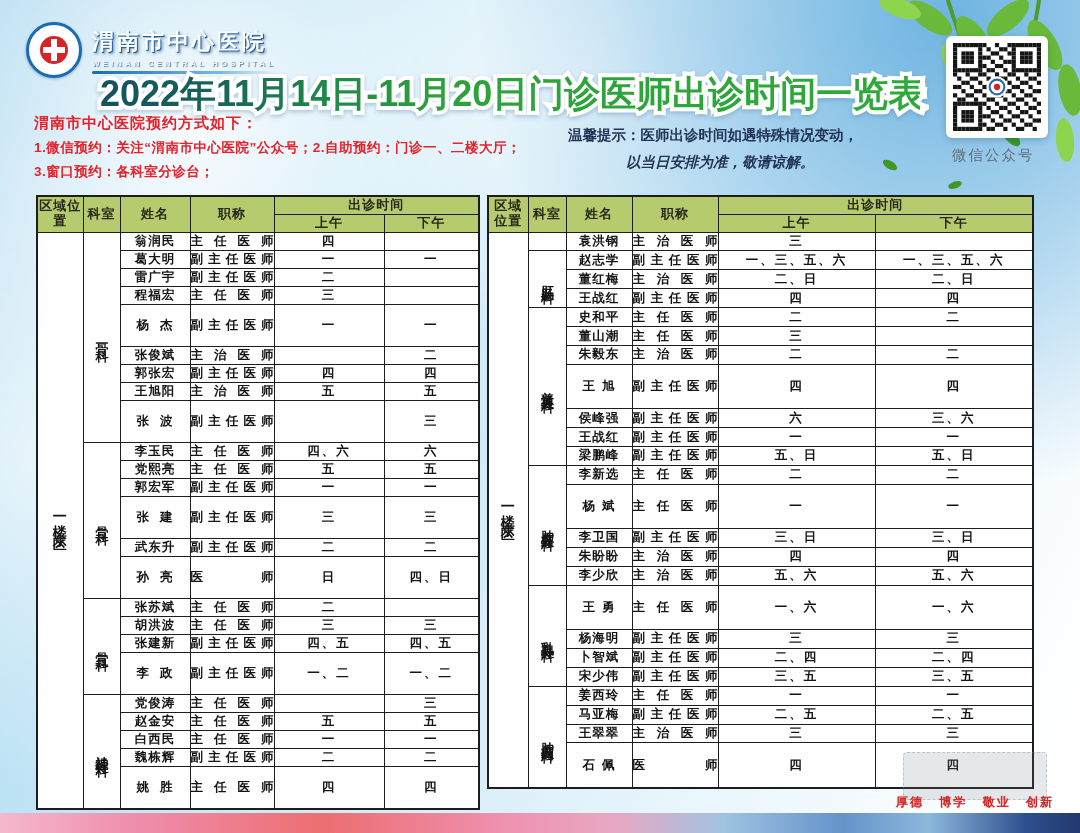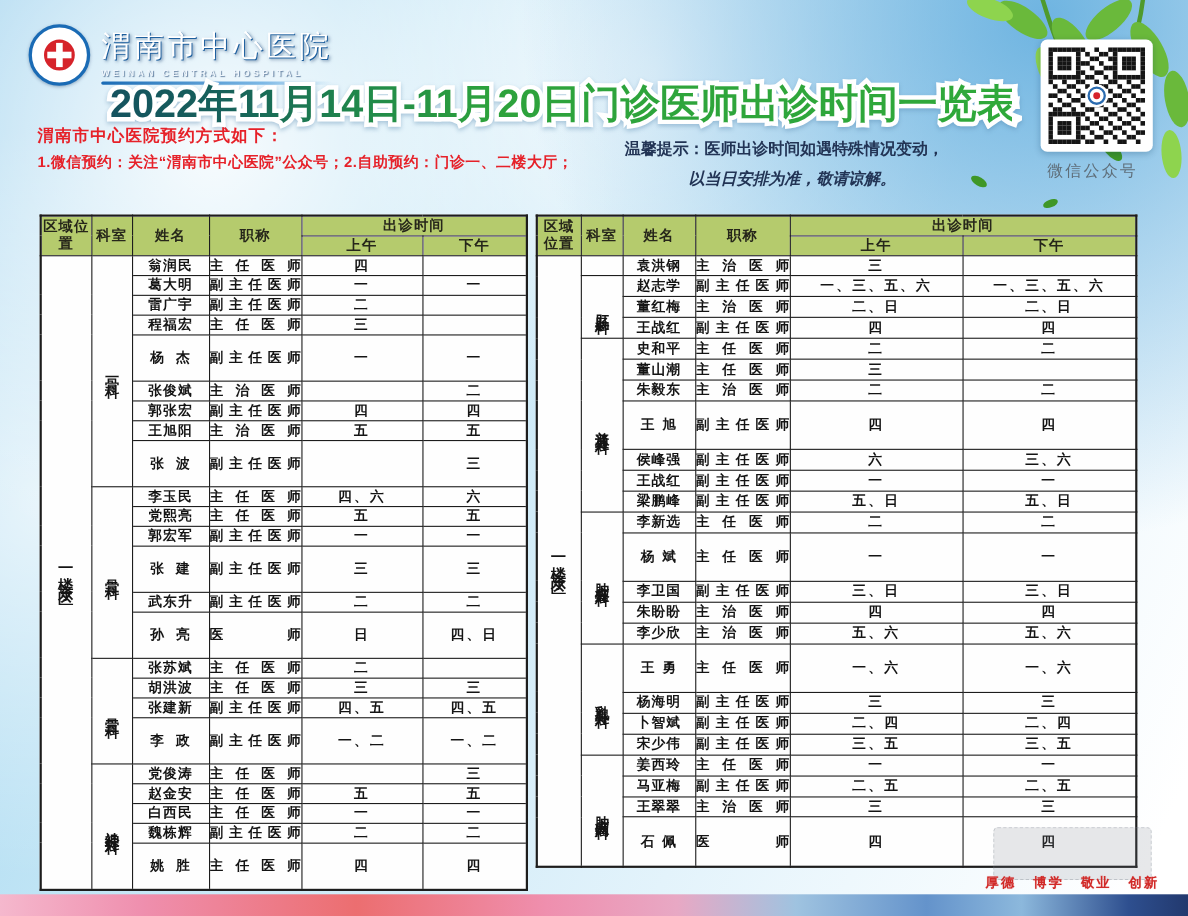--- a/index.html
+++ b/index.html
@@ -13,21 +13,21 @@
       linear-gradient(115deg,#9fd2ee 0%,#bfe4f5 28%,#d8eef9 55%,#eef8fd 78%,#ffffff 96%);}
   
   .brand{position:absolute;left:26px;top:22px;display:flex;align-items:center;gap:10px;}
   .logo{width:50px;height:50px;border-radius:50%;background:#fff;border:3px solid #1a6bb5;
     position:relative;box-shadow:0 1px 3px rgba(0,40,90,.35);}
   .logo .heart{position:absolute;left:11px;top:11px;width:28px;height:28px;border-radius:50% 50% 50% 50%;
     background:#d6232a;}
   .logo .cross{position:absolute;left:22px;top:14px;width:6px;height:22px;background:#fff;}
   .logo .cross:after{content:"";position:absolute;left:-8px;top:8px;width:22px;height:6px;background:#fff;}
   .brand-names{display:flex;flex-direction:column;}
-  .brand-cn{font-size:27px;font-weight:400;color:#fff;letter-spacing:3px;
+  .brand-cn{font-size:22px;font-weight:700;color:#fff;letter-spacing:3px;
     text-shadow:1px 1px 0 #1d5f9e,2px 2px 3px rgba(10,50,100,.55);}
   .brand-en{font-size:8px;letter-spacing:3px;color:#f0f7fd;font-weight:700;margin-top:2px;
     text-shadow:1px 1px 1px rgba(10,50,100,.6);}
   .brand-bar{height:3px;margin-top:3px;border-radius:3px;
     background:linear-gradient(90deg,#1a6bb5,#7db9e6 70%,rgba(125,185,230,0));}
   
   .title-wrap{position:absolute;left:100px;top:70px;width:820px;height:52px;text-align:left;}
   .title-wrap span{position:absolute;left:0;right:0;top:0;font-size:36px;font-weight:800;
     letter-spacing:0px;white-space:nowrap;}
   .title-stroke{color:#fff;-webkit-text-stroke:8px #ffffff;filter:drop-shadow(0 2px 2px rgba(80,130,170,.4));}
@@ -117,20 +117,21 @@
   </div>
 
   <div class="title-wrap">
     <span class="title-stroke">2022年11月14日-11月20日门诊医师出诊时间一览表</span>
     <span class="title-fill">2022年11月14日-11月20日门诊医师出诊时间一览表</span>
   </div>
 
   <div class="booking">
     <div class="bh">渭南市中心医院预约方式如下：</div>
     <div class="bl">1.微信预约：关注“渭南市中心医院”公众号；2.自助预约：门诊一、二楼大厅；</div>
+    <div class="bl">3.窗口预约：各科室分诊台；</div>
   </div>
 
   <div class="notice">
     <div class="n1">温馨提示：医师出诊时间如遇特殊情况变动，</div>
     <div class="n2">以当日安排为准，敬请谅解。</div>
   </div>
 
   <div class="qr-box">
     <svg id="qr" width="88" height="88" viewBox="0 0 84 84">
         <rect x="0" y="0" width="4" height="4" fill="#151515"></rect>

